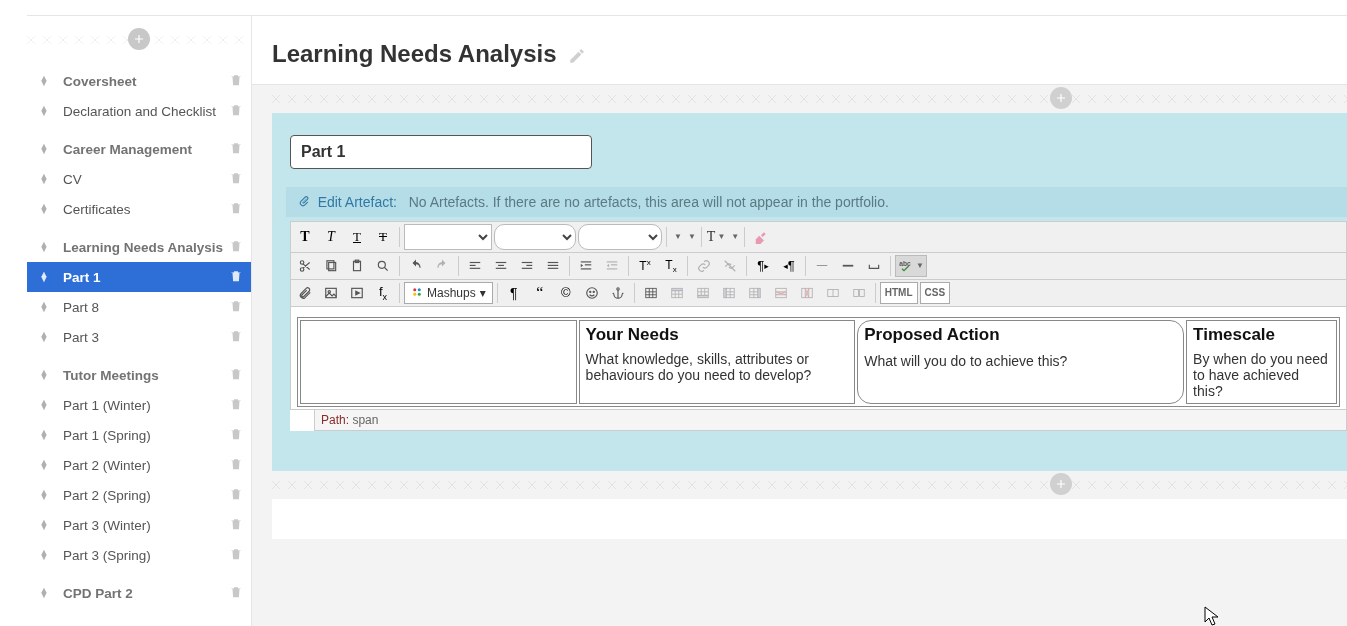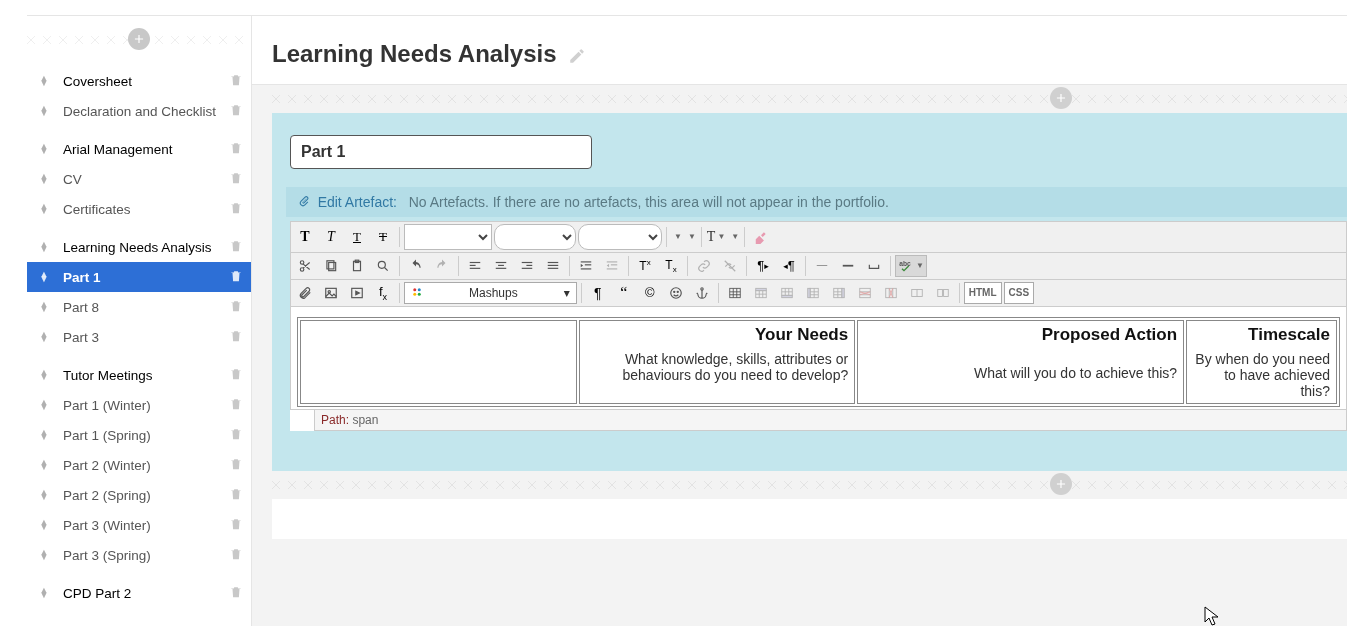--- a/index.html
+++ b/index.html
@@ -83,21 +83,21 @@
   line-height: 5px;
   font-size: 9px;
 }
 .item .label {
   flex: 1;
   font-size: 13.5px;
   white-space: nowrap;
   overflow: hidden;
   text-overflow: ellipsis;
 }
-.item.section > .label { font-weight: 400; color: #000000; }
+.item.section > .label { font-weight: 700; color: #737373; }
 .item .trash {
   color: #c8c8c8;
   font-size: 14px;
   width: 16px;
   text-align: right;
   visibility: visible;
 }
 .item.active {
   background: #2d6fd6;
   color: #fff;
@@ -237,21 +237,20 @@
 }
 .mash {
   height: 22px;
   background: #fff;
   border: 1px solid #aaa;
   display: inline-flex;
   align-items: center;
   padding: 4px 6px;
   font-size: 12px;
   cursor: pointer;
-  gap: 42px;
 }
 .mash .logo { font-size: 11px; margin-right: 4px; }
 .txt-btn {
   height: 22px;
   border: 1px solid #aaa;
   background: #fff;
   font-size: 10px;
   font-weight: bold;
   color: #666;
   padding: 0 4px;
@@ -269,30 +268,29 @@
   width: 100%;
   border-collapse: separate;
   border-spacing: 2px;
   border: 1px solid #888;
 }
 .editor-table td {
   border: 1px solid #888;
   padding: 4px 6px;
   font-size: 14px;
   vertical-align: top;
-  text-align: right;
 }
 .editor-table .hdr {
   font-weight: 700;
   font-size: 17px;
   color: #111;
 }
 .col1 { width: 22%; }
 .col2 { width: 22%; }
-.col3 { width: 26%; }
+.col3 { width: 26%; border-radius: 14px; }
 .col4 { width: 12%; }
 .path-bar {
   border: 1px solid #ccc;
   border-top: none;
   background: #f5f5f5;
   padding: 3px 6px;
   font-size: 12px;
   color: #666;
   margin-left: 24px;
 }
@@ -348,21 +346,21 @@
                 <path d="M6 7h12l-1 14H7L6 7zm3-3h6l1 2H8l1-2zM4 6h16v1H4z"></path>
               </svg></span>
           </div>
         </div>
         <div class="group">
           <div class="item section">
             <span class="sort">
               <span>▲</span>
               <span>▼</span>
             </span>
-            <span class="label">Arial Management</span>
+            <span class="label">Career Management</span>
             <span class="trash"><svg viewBox="0 0 24 24" width="14" height="14" fill="currentColor">
                 <path d="M6 7h12l-1 14H7L6 7zm3-3h6l1 2H8l1-2zM4 6h16v1H4z"></path>
               </svg></span>
           </div>
           <div class="item">
             <span class="sort">
               <span>▲</span>
               <span>▼</span>
             </span>
             <span class="label">CV</span>
@@ -871,21 +869,21 @@
           <table class="editor-table">
             <tbody>
                 <tr>
               <td class="col1"></td>
               <td class="col2">
                 <div class="hdr">Your Needs</div>
                 <div style="margin-top:6px">What knowledge, skills, attributes or behaviours do you need to develop?</div>
               </td>
               <td class="col3">
                 <div class="hdr">Proposed Action</div>
-                <div style="margin-top:20px">What will you do to achieve this?</div>
+                <div style="margin-top:8px">What will you do to achieve this?</div>
               </td>
               <td class="col4">
                 <div class="hdr">Timescale</div>
                 <div style="margin-top:6px">By when do you need to have achieved this?</div>
               </td>
             </tr>
           </tbody>
             </table>
         </div>
         <div class="path-bar">

